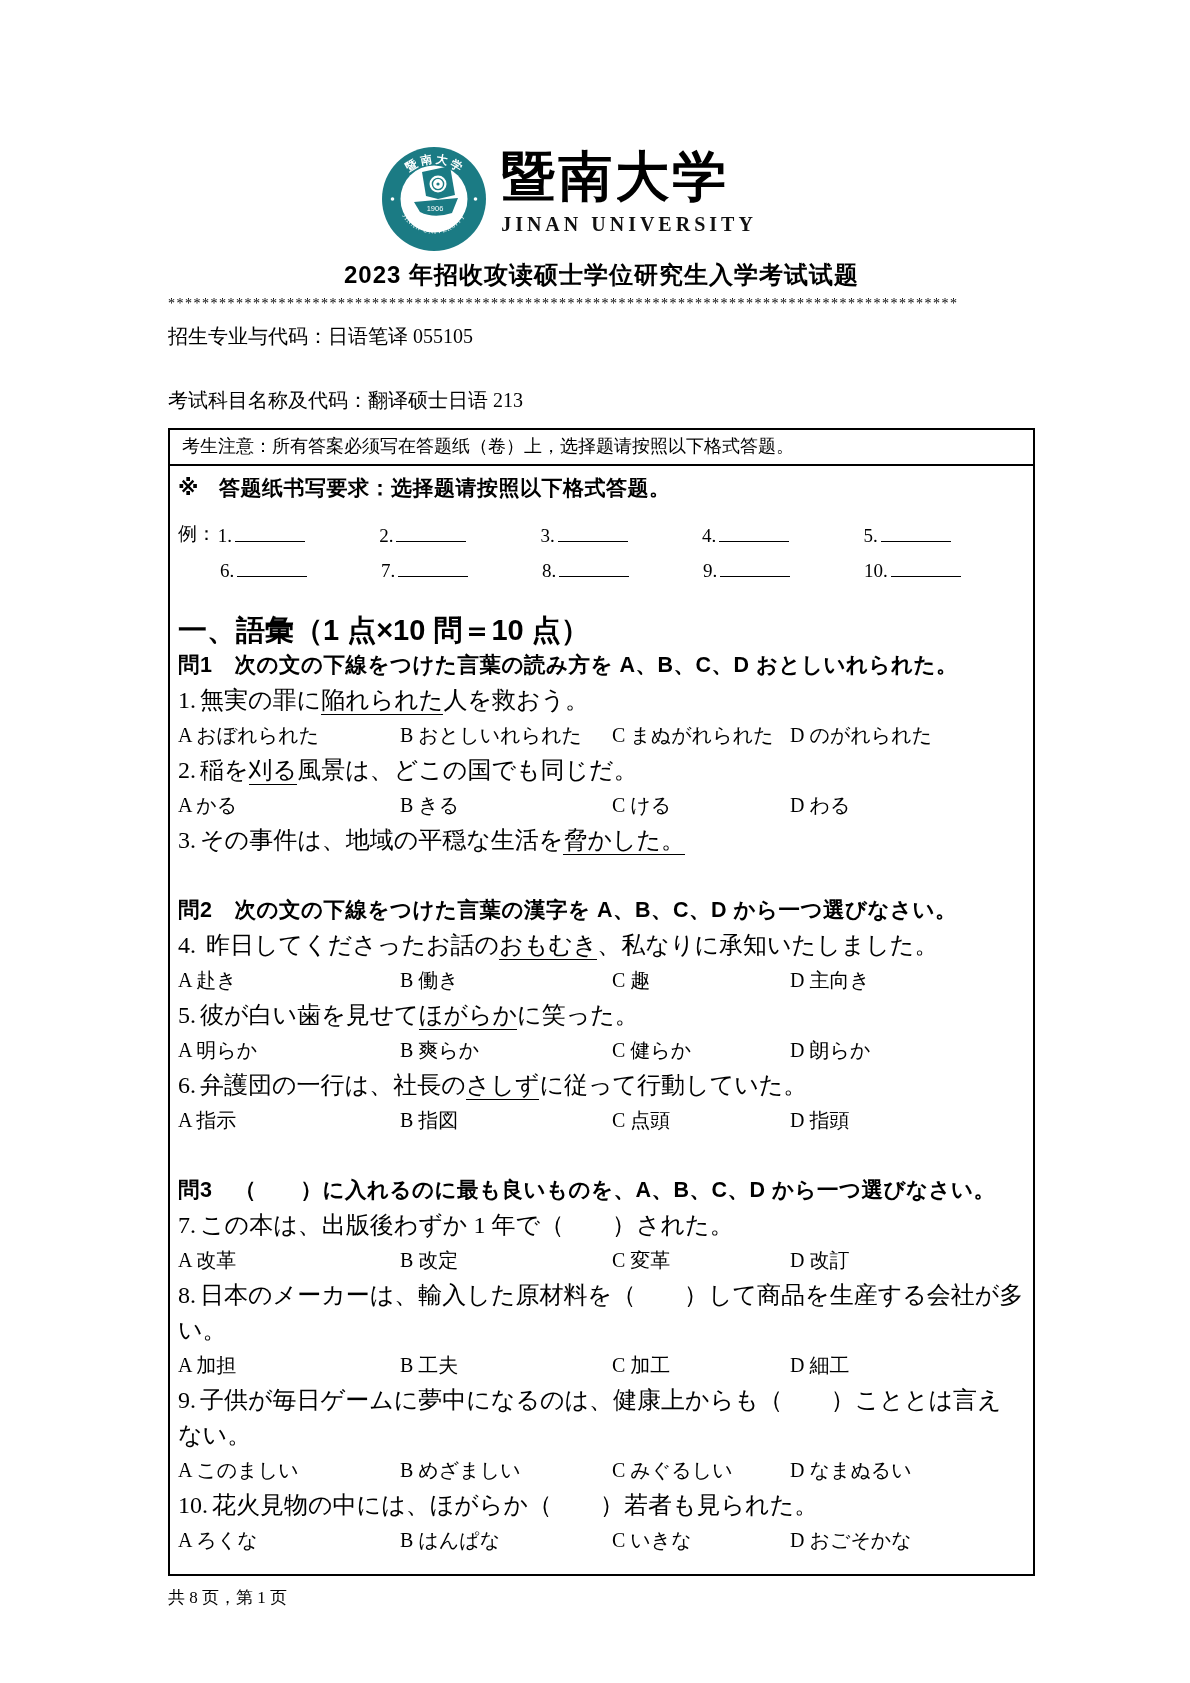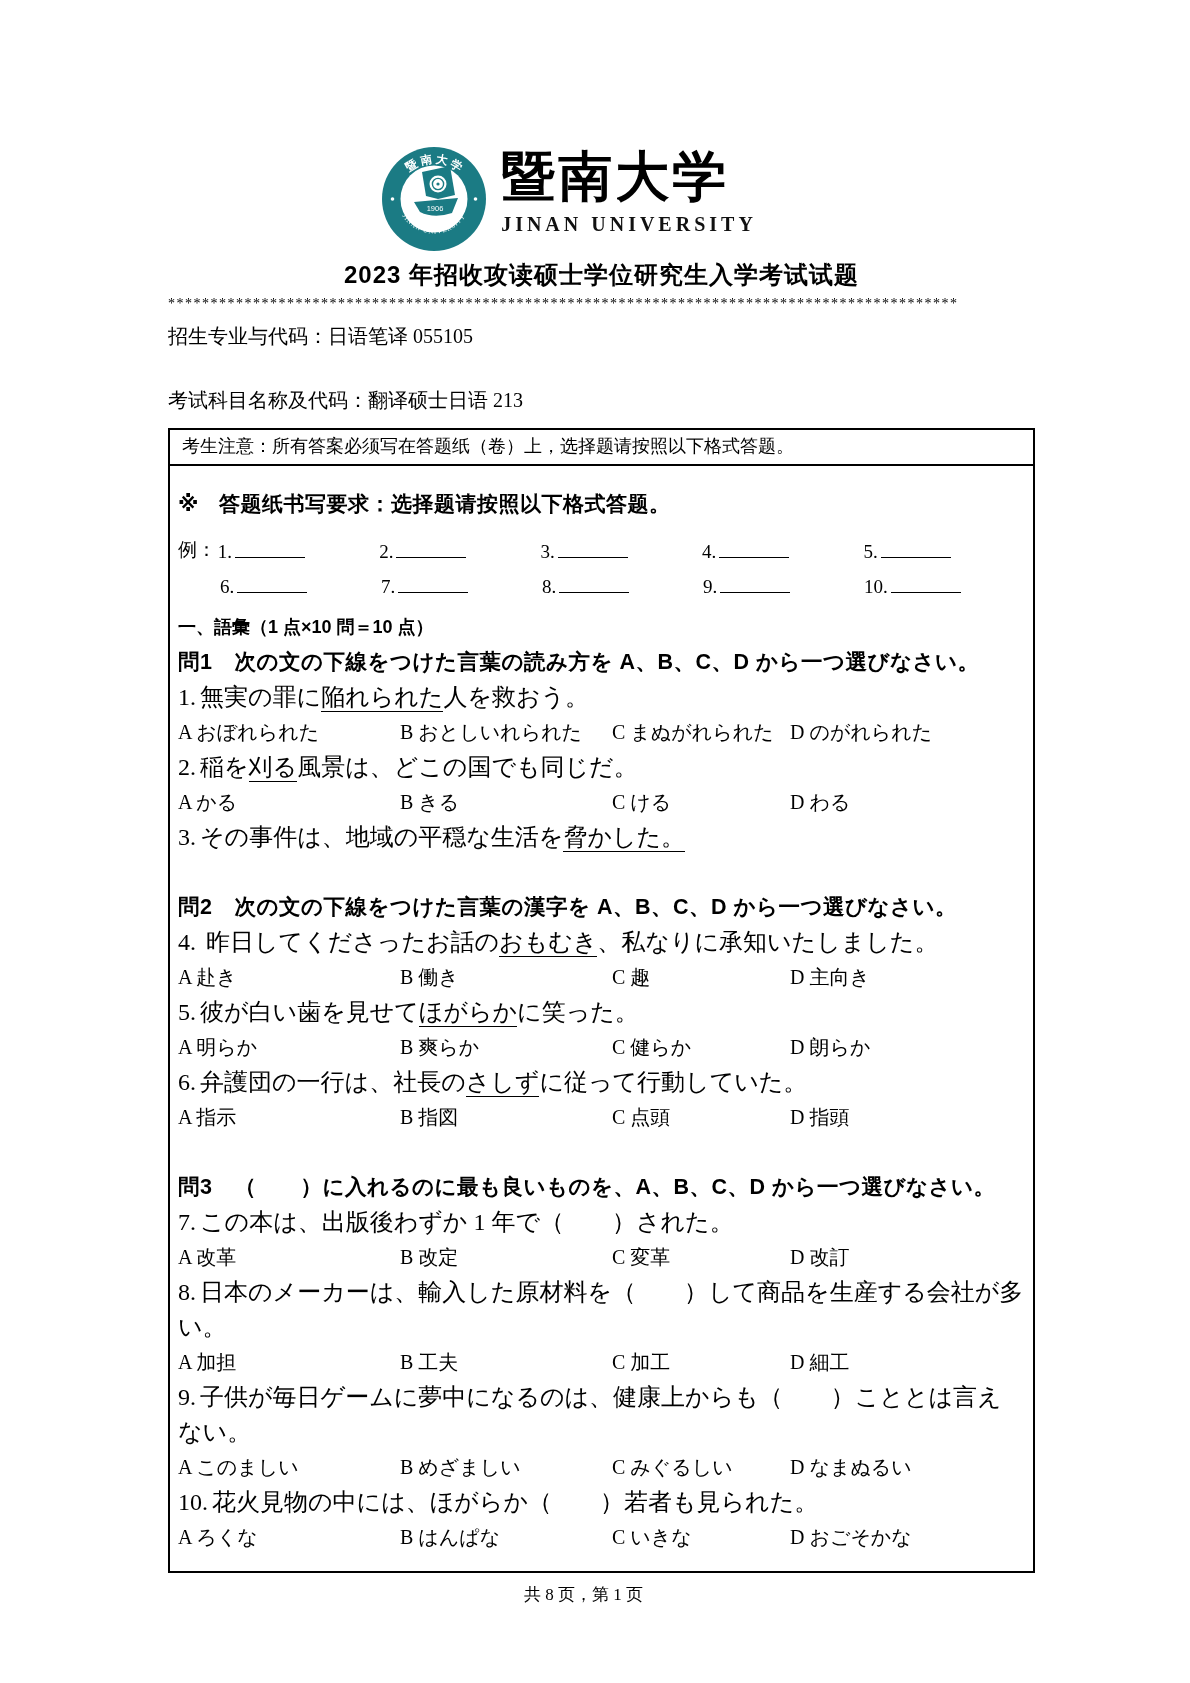--- a/index.html
+++ b/index.html
@@ -48,61 +48,61 @@
   .meta-line { font-size:20px; }
   .meta-1 { margin-top:7px; }
   .meta-2 { margin-top:37px; }
 
   
   .exam-table { margin-top:14px; border:2px solid #000; }
   .notice-row {
     border-bottom:2px solid #000;
     font-size:18px; padding:4px 12px 6px;
   }
-  .main-box { padding:22px 8px 16px; }
+  .main-box { padding:6px 8px 16px; }
 
   .fmt-head {
     font-family:"Liberation Sans","DejaVu Sans",sans-serif;
     font-weight:700; font-size:21px;
     padding:2px 0 10px; letter-spacing:0.5px;
   }
   .fmt-mark { margin-right:20px; }
 
   .ex-row { display:flex; align-items:flex-end; font-size:19px; height:35px; }
   .ex-prefix { width:42px; }
   .ex-row2 { margin-left:42px; }
   .ex-cell { width:171px; white-space:nowrap; }
   .blank {
     display:inline-block; width:70px; height:15px;
     border-bottom:1.5px solid #000; margin-left:3px;
   }
 
   .sec-title {
     font-family:"Liberation Sans","DejaVu Sans",sans-serif;
-    font-weight:700; font-size:18px;
-    margin-top:12px; line-height:35px;
+    font-weight:700; font-size:29px;
+    margin-top:31px; line-height:35px;
   }
   .grp-head {
     font-family:"Liberation Sans","DejaVu Sans",sans-serif;
     font-weight:700; font-size:21.5px;
     line-height:35px; letter-spacing:0.5px;
   }
   .grp + .grp { margin-top:35px; }
 
   .qline { font-size:24px; line-height:35px; }
   .qnum { margin-right:4px; }
   .ul { border-bottom:1.5px solid #000; padding-bottom:1px; }
   .opts {
     display:grid;
     grid-template-columns:222px 212px 178px 1fr;
     font-size:20px; line-height:35px;
   }
 
   .page-footer {
-    text-align:center;
+    text-align:left;
     padding-right:36px;
     font-size:17px;
     margin-top:10px;
   }
 </style>
 </head>
 <body>
 
 <div class="page">
 
@@ -164,21 +164,21 @@
           <span class="ex-cell"><span>6.</span><span class="blank"></span></span>
           <span class="ex-cell"><span>7.</span><span class="blank"></span></span>
           <span class="ex-cell"><span>8.</span><span class="blank"></span></span>
           <span class="ex-cell"><span>9.</span><span class="blank"></span></span>
           <span class="ex-cell"><span>10.</span><span class="blank"></span></span>
         </div>
 
         <div class="sec-title">一、語彙（1 点×10 問＝10 点）</div>
 
         <div class="grp">
-          <div class="grp-head">問1　次の文の下線をつけた言葉の読み方を A、B、C、D から一つ選びなさい。</div>
+          <div class="grp-head">問1　次の文の下線をつけた言葉の読み方を A、B、C、D おとしいれられた。</div>
 
           <div class="qline">
             <span class="qnum">1.</span><span>無実の罪に</span><span class="ul">陥れられた</span><span>人を救おう。</span>
           </div>
           <div class="opts">
             <span>A おぼれられた</span>
             <span>B おとしいれられた</span>
             <span>C まぬがれられた</span>
             <span>D のがれられた</span>
           </div>

